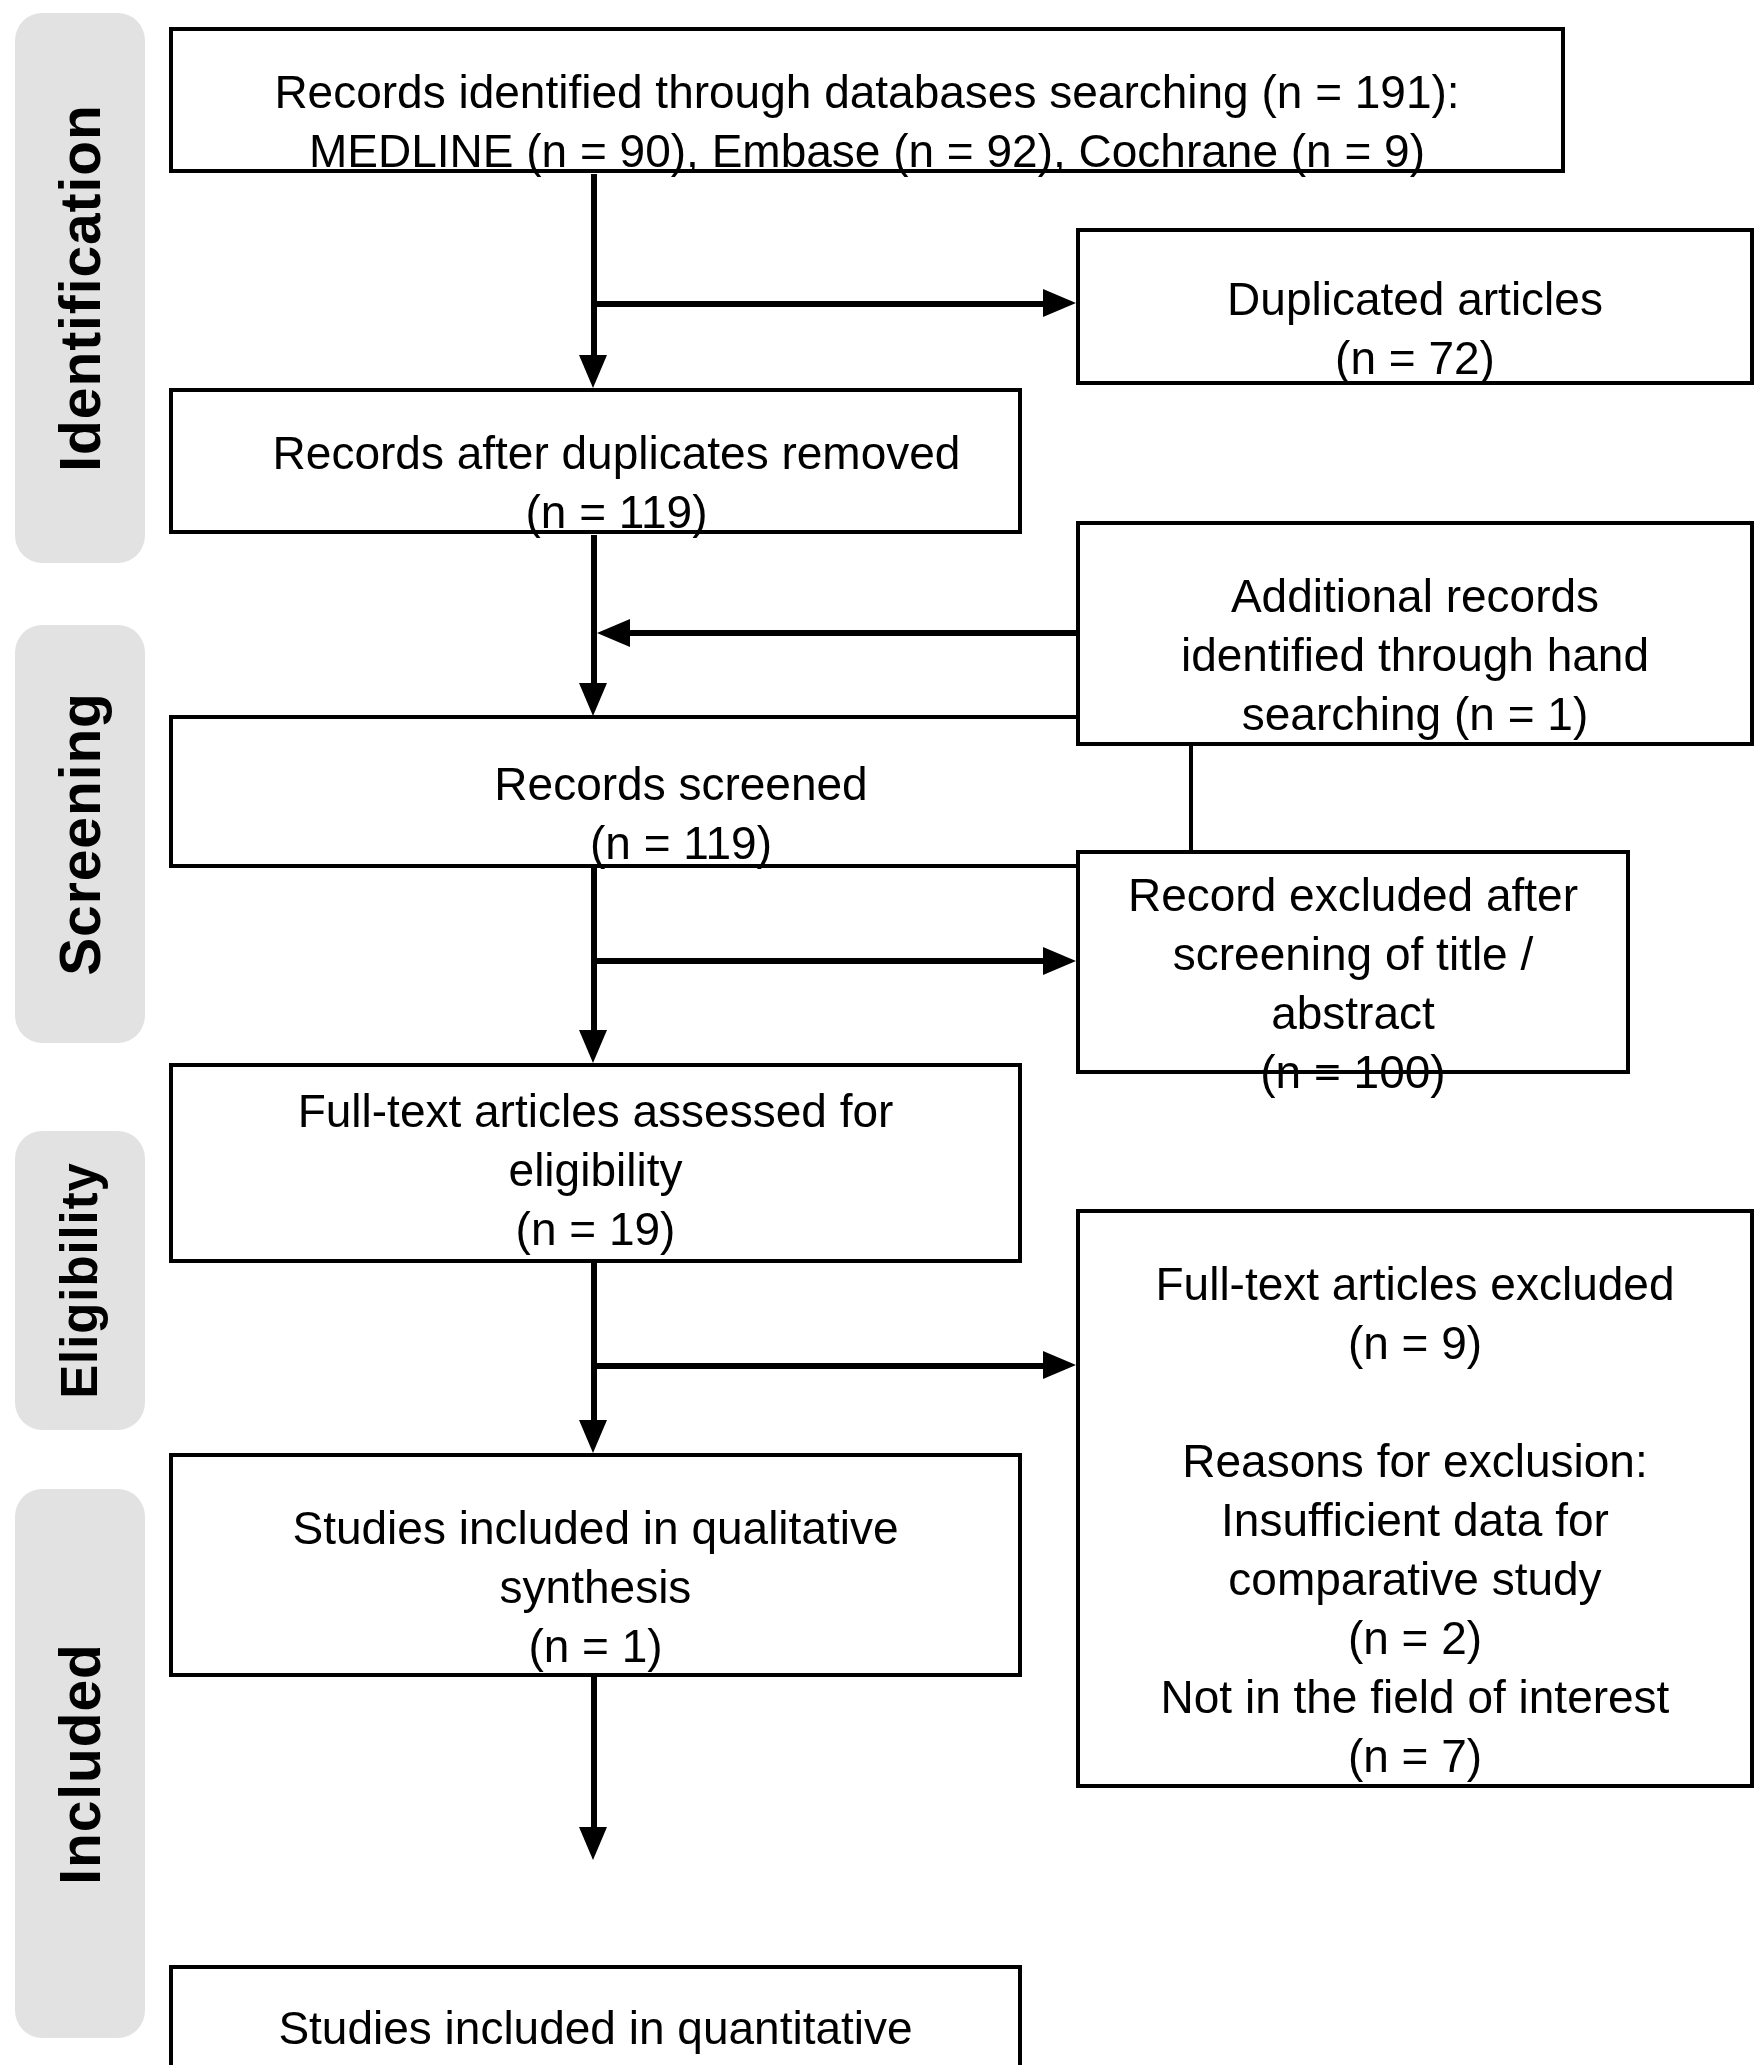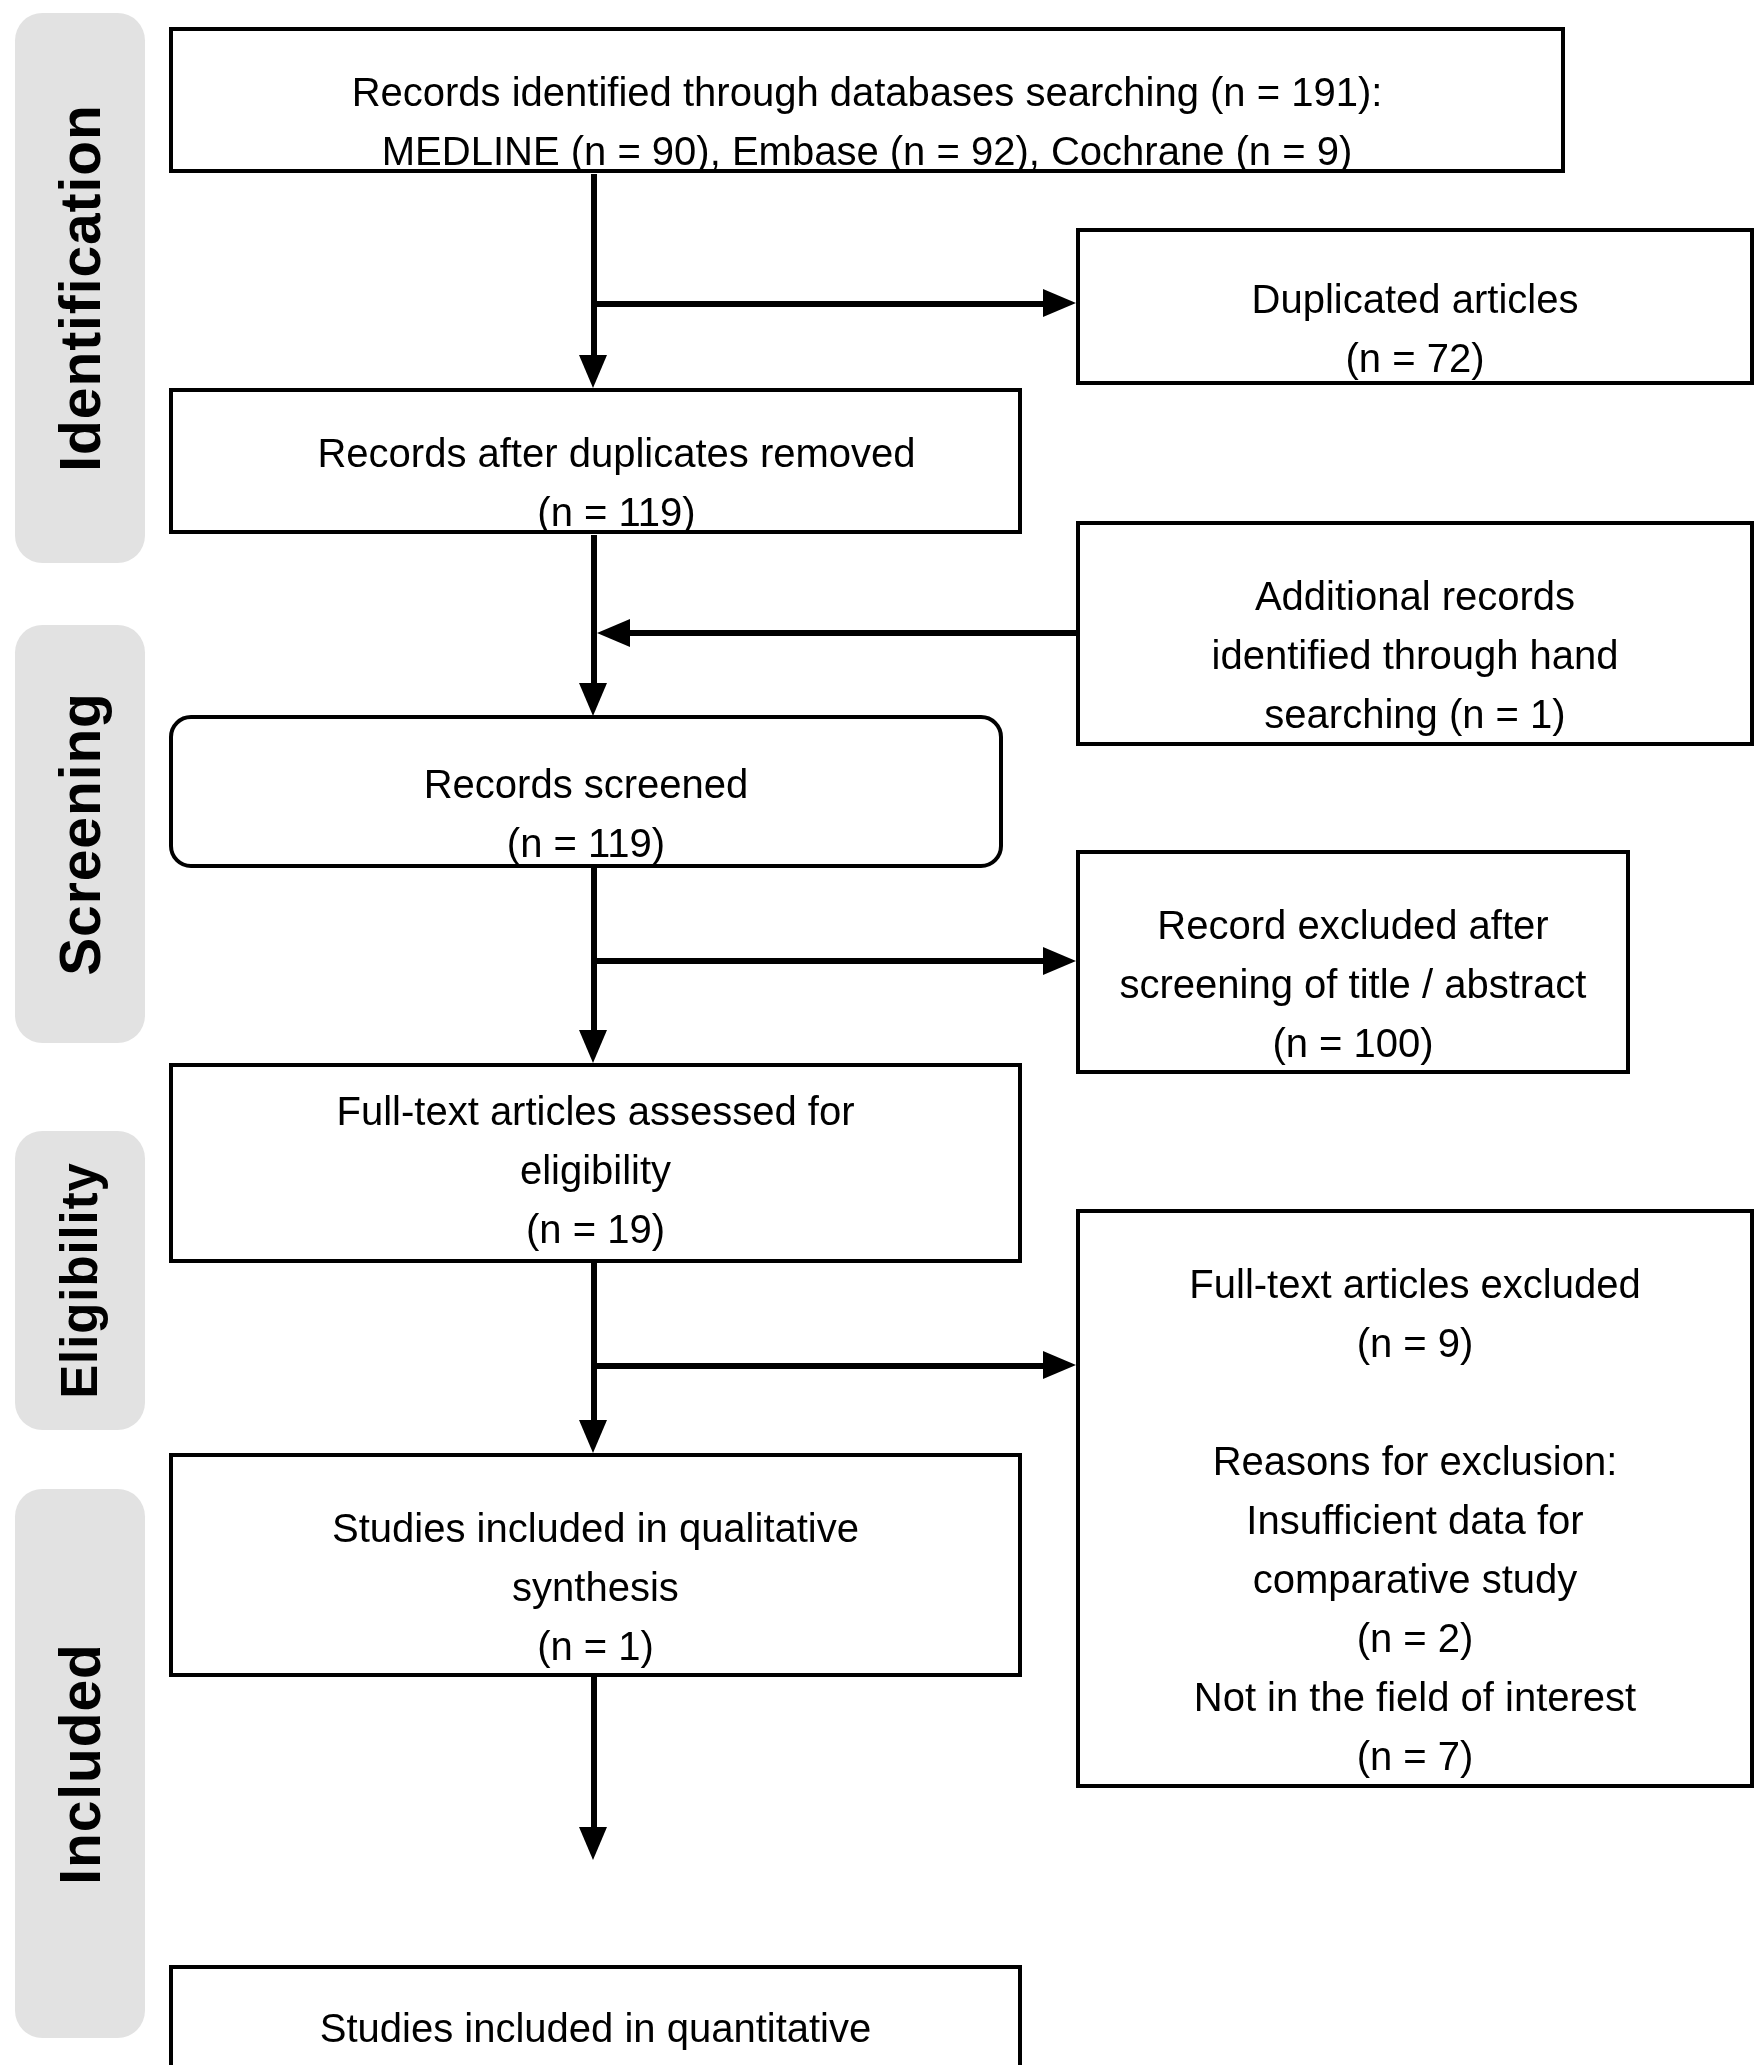--- a/index.html
+++ b/index.html
@@ -34,21 +34,21 @@
   .box{
     position:absolute;
     background:var(--box-bg);
     border:4.6px solid var(--box-border);
     box-sizing:border-box;
     display:flex;align-items:center;justify-content:center;
     text-align:center;
   }
   .box-text{
     white-space:pre-line;
-    font-size:40px;
+    font-size:46px;
     line-height:59px;
     padding:0 5.5px;
     margin-top:44px;
   }
   .vline{position:absolute;width:5.5px;background:var(--arrow);}
   .hline{position:absolute;height:5.5px;background:var(--arrow);}
   .arrow-down{
     position:absolute;width:0;height:0;
     border-left:14.6px solid transparent;
     border-right:14.6px solid transparent;
@@ -86,21 +86,21 @@
   </div>
 
   <div class="box" style="left:169px;top:27.4px;width:1396px;height:146px;">
     <div class="box-text">Records identified through databases searching (n = 191):
 MEDLINE (n = 90), Embase (n = 92), Cochrane (n = 9)</div>
   </div>
   <div class="box" style="left:169px;top:388px;width:853px;height:146px;padding-left:42px;">
     <div class="box-text">Records after duplicates removed
 (n = 119)</div>
   </div>
-  <div class="box" style="left:169px;top:715px;width:834px;height:153px;border-radius:22px;">
+  <div class="box" style="left:169px;top:715px;width:1024px;height:153px;">
     <div class="box-text">Records screened
 (n = 119)</div>
   </div>
   <div class="box" style="left:169px;top:1063px;width:853px;height:200px;align-items:flex-end;">
     <div class="box-text">Full-text articles assessed for
 eligibility
 (n = 19)</div>
   </div>
   <div class="box" style="left:169px;top:1453px;width:853px;height:224px;">
     <div class="box-text">Studies included in qualitative

